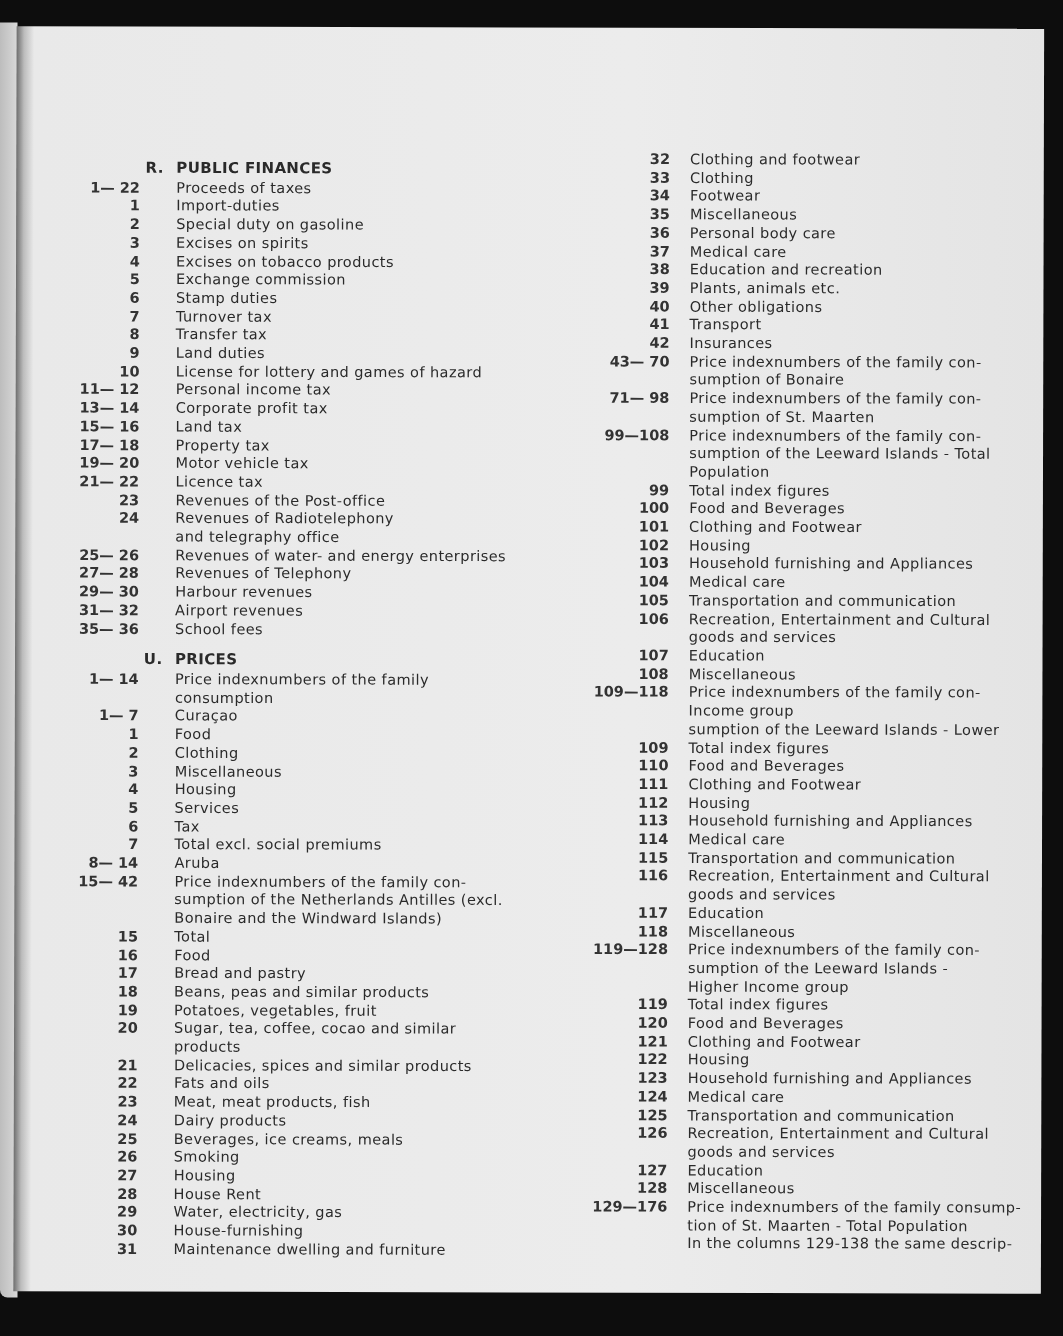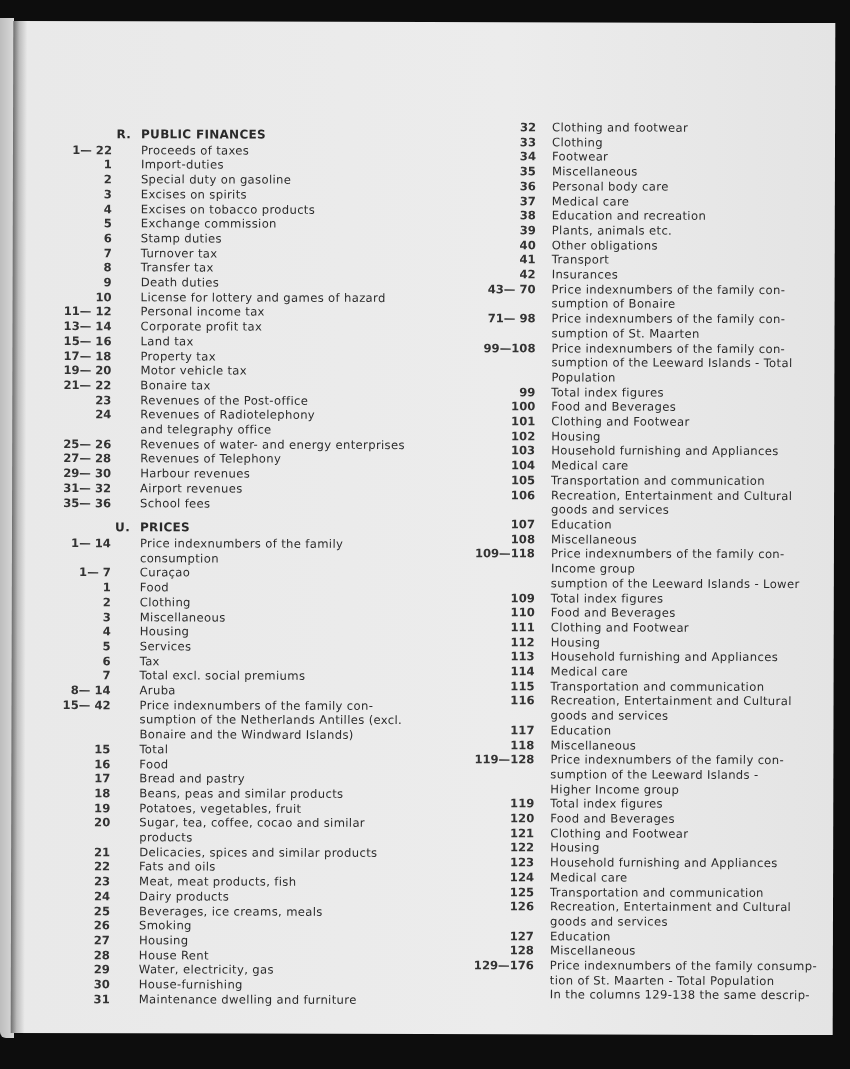--- a/index.html
+++ b/index.html
@@ -66,21 +66,21 @@
       <div class="row">
         <span class="num">7</span>
         <span class="txt">Turnover tax</span>
       </div>
       <div class="row">
         <span class="num">8</span>
         <span class="txt">Transfer tax</span>
       </div>
       <div class="row">
         <span class="num">9</span>
-        <span class="txt">Death duties</span>
+        <span class="txt">Land duties</span>
       </div>
       <div class="row">
         <span class="num">10</span>
         <span class="txt">License for lottery and games of hazard</span>
       </div>
       <div class="row">
         <span class="num">11— 12</span>
         <span class="txt">Personal income tax</span>
       </div>
       <div class="row">
@@ -94,21 +94,21 @@
       <div class="row">
         <span class="num">17— 18</span>
         <span class="txt">Property tax</span>
       </div>
       <div class="row">
         <span class="num">19— 20</span>
         <span class="txt">Motor vehicle tax</span>
       </div>
       <div class="row">
         <span class="num">21— 22</span>
-        <span class="txt">Bonaire tax</span>
+        <span class="txt">Licence tax</span>
       </div>
       <div class="row">
         <span class="num">23</span>
         <span class="txt">Revenues of the Post-office</span>
       </div>
       <div class="row">
         <span class="num">24</span>
         <span class="txt">Revenues of Radiotelephony</span>
       </div>
       <div class="row">

